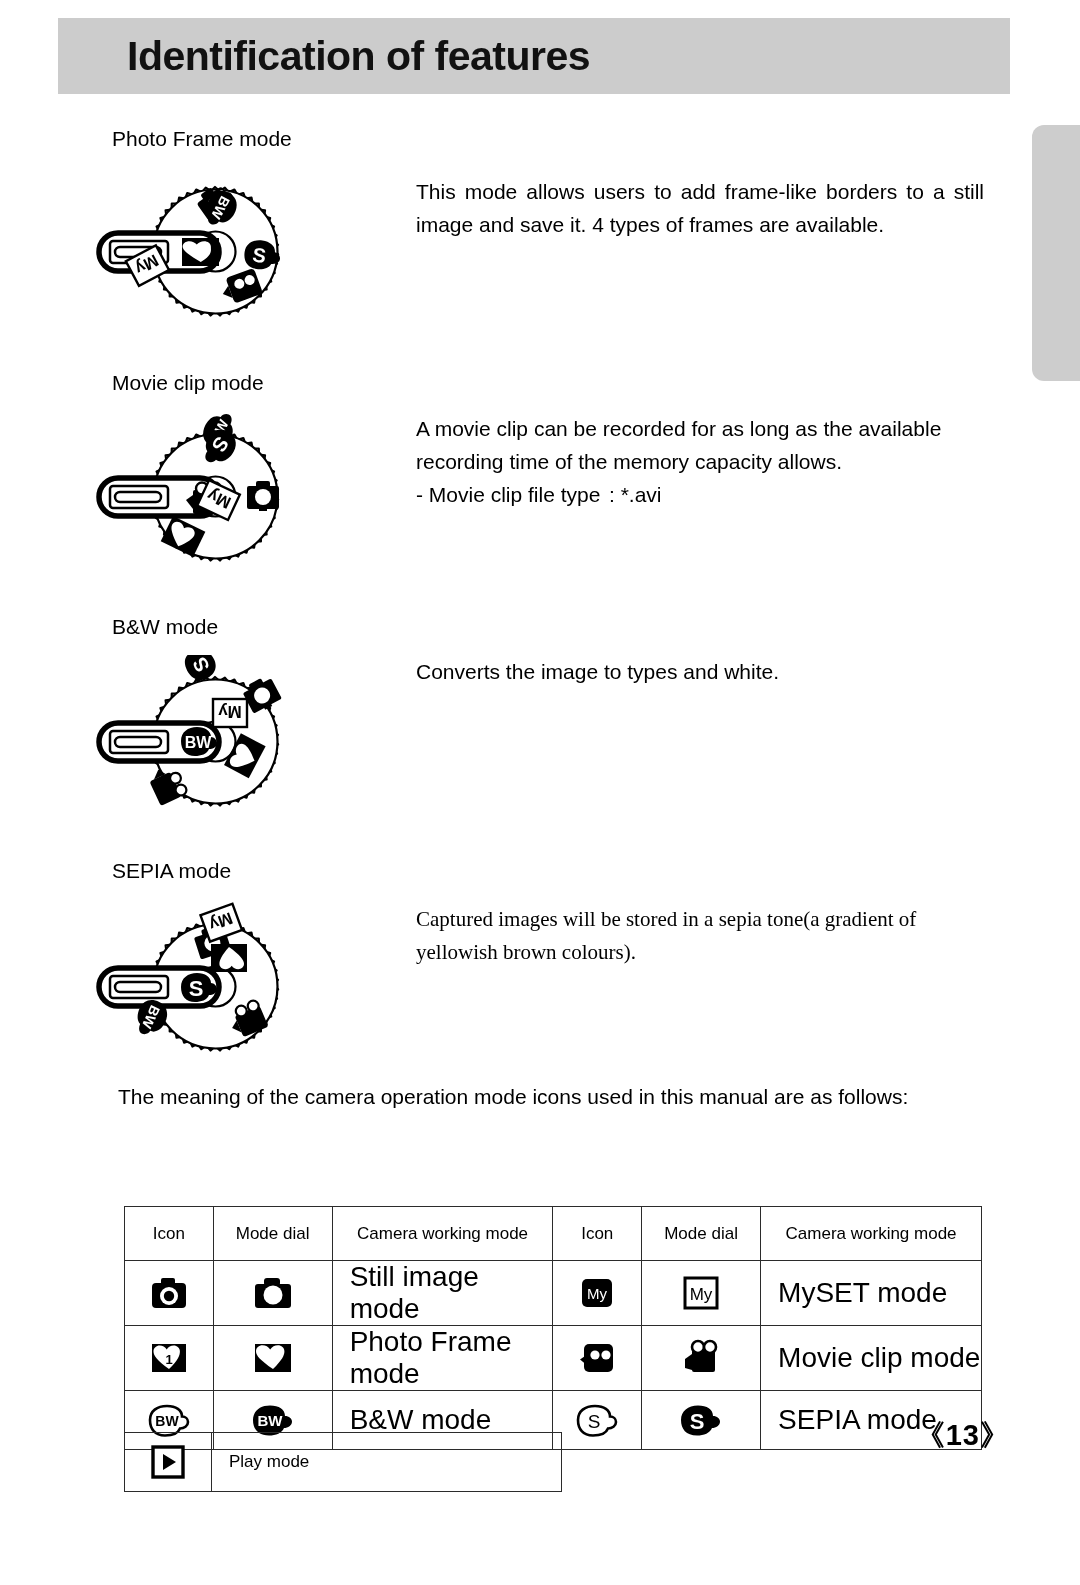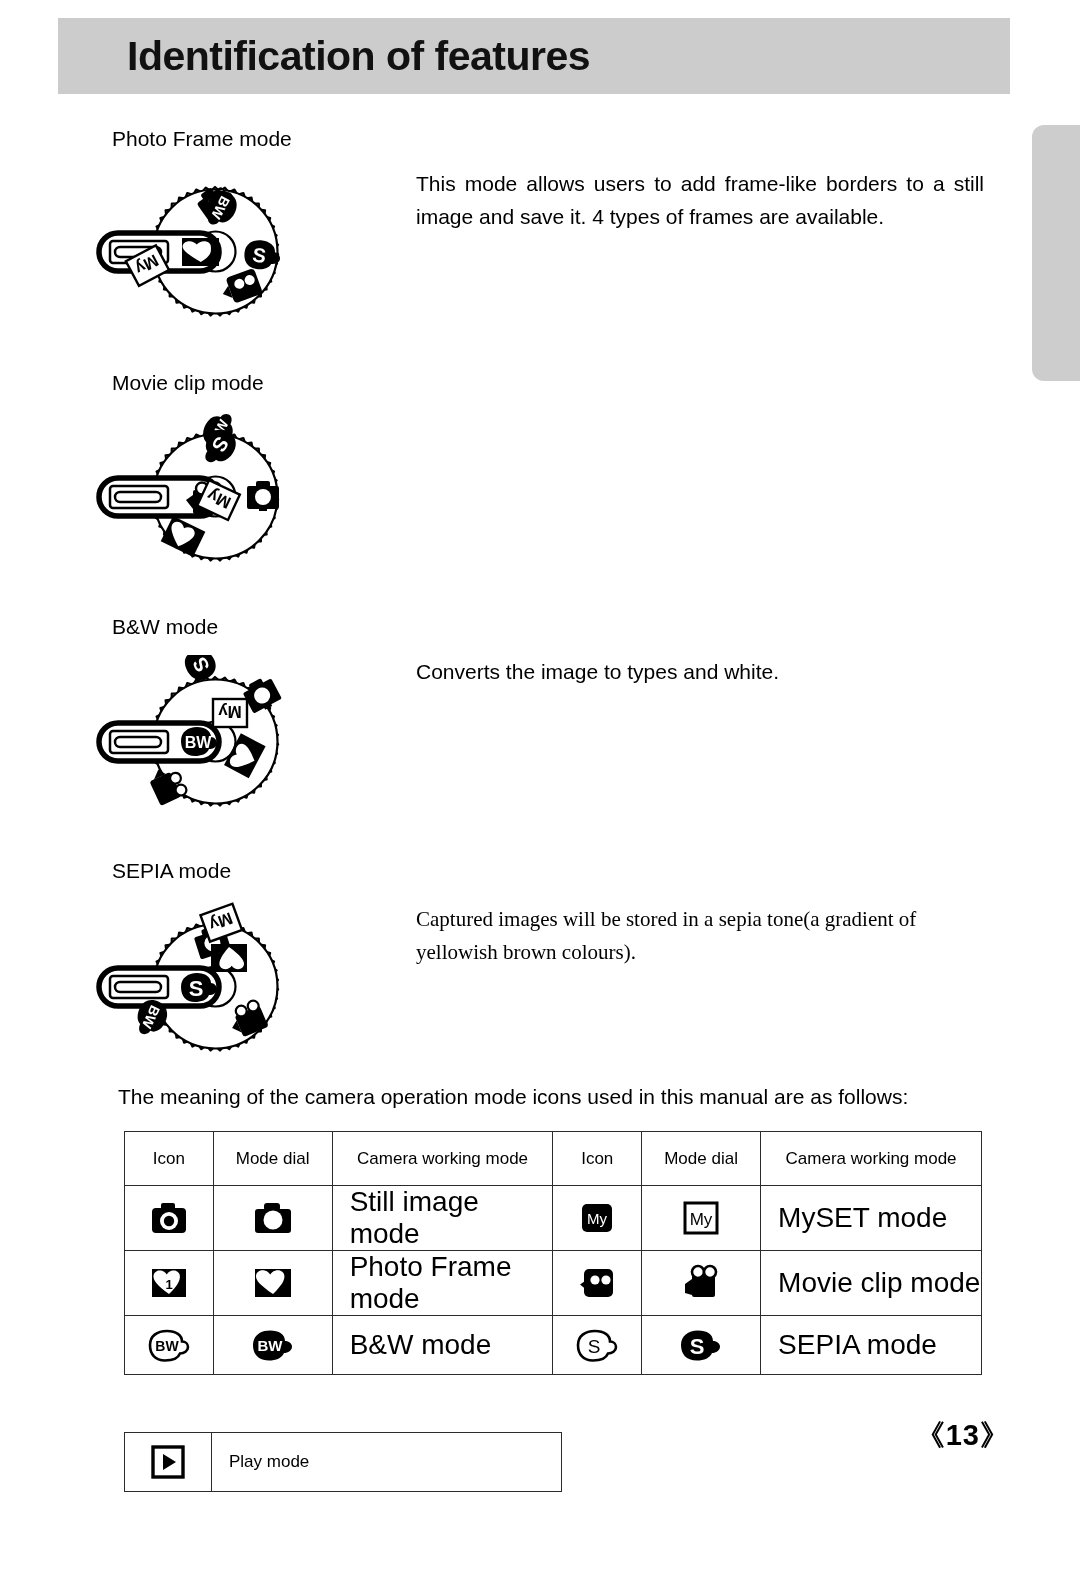--- a/index.html
+++ b/index.html
@@ -63,32 +63,33 @@
     height: 185px;
   }
   .body-text {
     position: absolute;
     font-size: 21px;
     line-height: 33px;
   }
   .body-text.justify {
     text-align: justify;
     text-align-last: left;
+    margin-top: 8px;
   }
   .spec-line {
     display: flex;
     white-space: pre;
   }
   .spec-name { width: 193px; display: inline-block; }
 
   
   .mode-table {
     position: absolute;
     left: 124px;
-    top: 1131px;
+    top: 1206px;
     width: 858px;
     border-collapse: collapse;
     table-layout: fixed;
   }
   .mode-table td, .mode-table th {
     border: 1.5px solid #2b2b2b;
     padding: 0;
     text-align: center;
     vertical-align: middle;
     font-weight: normal;
@@ -277,20 +278,25 @@
 
     <g transform="translate(78,106) rotate(26)">
       <rect x="0" y="0" width="36" height="28" fill="#000000"></rect>
       <path d="M18 25 C7 17 3 12 3 8.2 C3 5 5.7 2.8 8.8 2.8 C11.4 2.8 13.9 4.2 15.3 6.3
                C16.7 4.2 19.2 2.8 21.8 2.8 C24.9 2.8 27.6 5 27.6 8.2 C27.6 12 25 17 18 25 Z" fill="#ffffff"></path>
     </g>
   </svg>
 </div>
 
 <div class="body-text" style="left:416px; top:412px; width:568px;">
+  <div>A movie clip can be recorded for as long as the available recording time of the memory capacity allows.</div>
+  <div class="spec-line">
+    <span class="spec-name">- Movie clip file type</span>
+    <span>: *.avi</span>
+  </div>
 </div>
 
 <div class="section-label" style="left:112px; top:614px;">B&amp;W mode</div>
 
 <div class="dial-holder" style="left:95px; top:655px;">
   <svg viewBox="0 0 240 185" width="240" height="185">
     <use href="#ratchet"></use>
     <circle cx="120.5" cy="86.5" r="62" fill="#ffffff" stroke="#000000" stroke-width="2.2"></circle>
     <circle cx="120.5" cy="86.5" r="20" fill="#ffffff" stroke="#000000" stroke-width="2.2"></circle>
 

